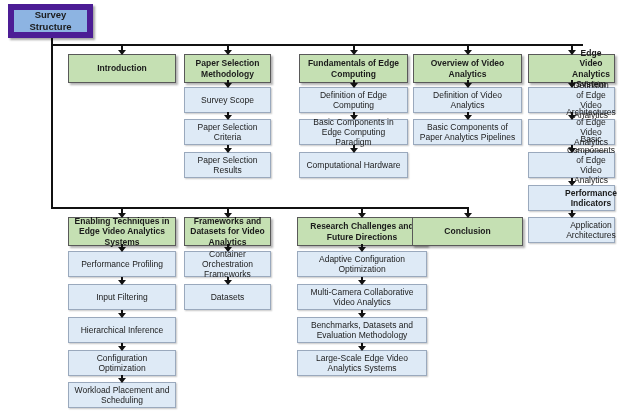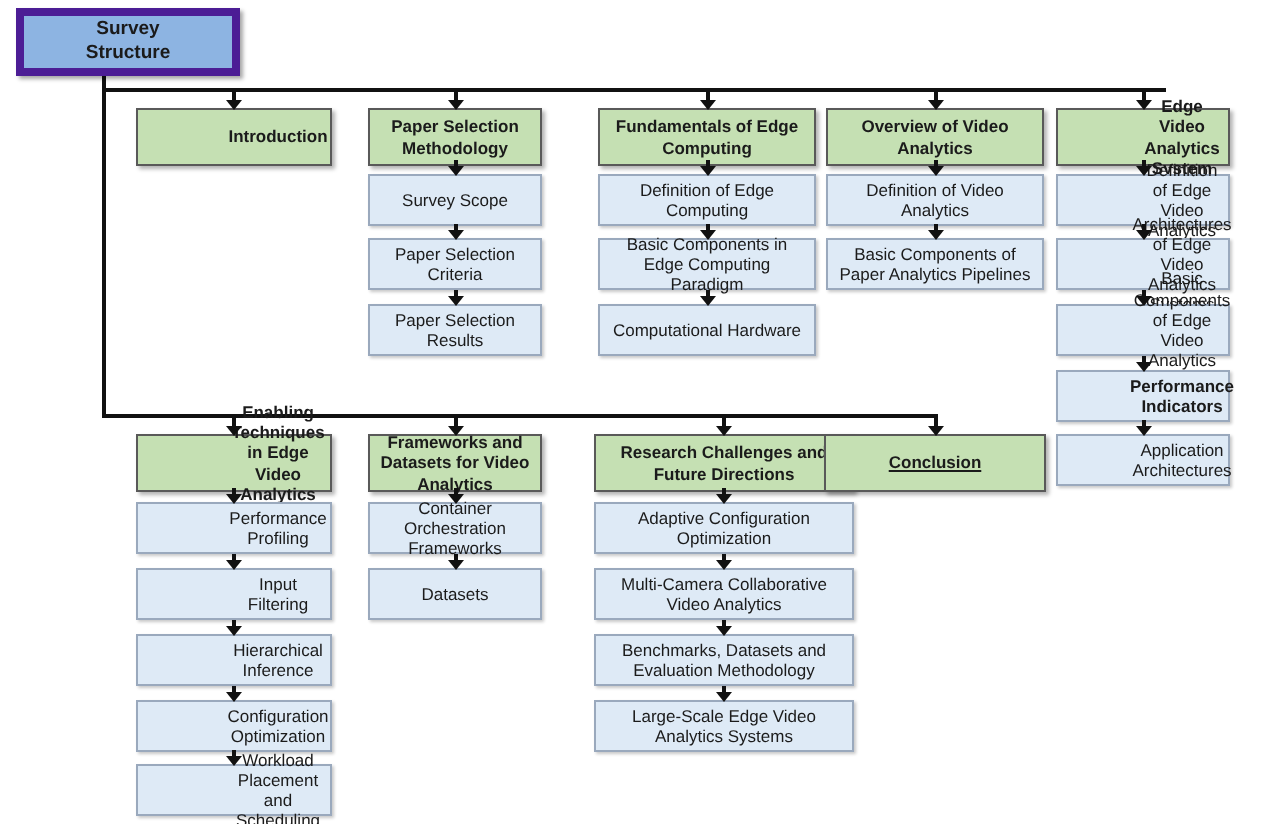--- a/index.html
+++ b/index.html
@@ -29,23 +29,23 @@
   
   .sub{
     background:#DEEAF6;
     border:1px solid #9AA9BD;
     font-size:8.5px;line-height:1.2;
     box-shadow:1px 1px 1.5px rgba(0,0,0,.22);
     z-index:2;
   }
   
   .root{
-    left:8px;top:4px;width:112px;height:34px;
+    left:8px;top:4px;width:85px;height:34px;
     background:#8DB4E2;
-    border:4px solid #4c1d95;
+    border:6px solid #4c1d95;
     font-weight:bold;font-size:9.5px;line-height:1.25;
     white-space:pre-line;
     box-shadow:1.5px 1.5px 2px rgba(0,0,0,.35);
     z-index:2;
   }
   
   .hdr::before{
     content:"";position:absolute;top:-9px;left:50%;margin-left:-1px;
     width:2px;height:6px;background:#111;
   }
@@ -66,27 +66,27 @@
     border-left:4px solid transparent;border-right:4px solid transparent;
     border-top:5px solid #111;
   }
   
   .line{position:absolute;background:#111;z-index:1;}
   #trunk{left:51px;top:38px;width:2px;height:171px;}
   #branch-top{left:51px;top:44px;width:532px;height:2px;}
   #branch-bottom{left:51px;top:207px;width:418px;height:2px;}
 
   
-  .x1{left:68px;width:98px;padding-left:47px;}
+  .x1{left:68px;width:108px;}
   .x2{left:184px;width:87px;}
   .x3{left:299px;width:109px;}
   .x4{left:413px;width:109px;}
   .x5{left:528px;width:87px;padding-left:42px;}
   .x3b{left:297px;width:130px;}
-  .x4b{left:412px;width:111px;text-decoration:underline;}
+  .x4b{left:412px;width:111px;}
 
   
   .t-h{top:54px;height:29px;}
   .t0{top:87px;height:26px;}
   .t1{top:119px;height:26px;}
   .t2{top:152px;height:26px;}
   .t3{top:185px;height:26px;font-weight:bold;}
   .t4{top:217px;height:26px;}
   
   .b-h{top:217px;height:29px;}

